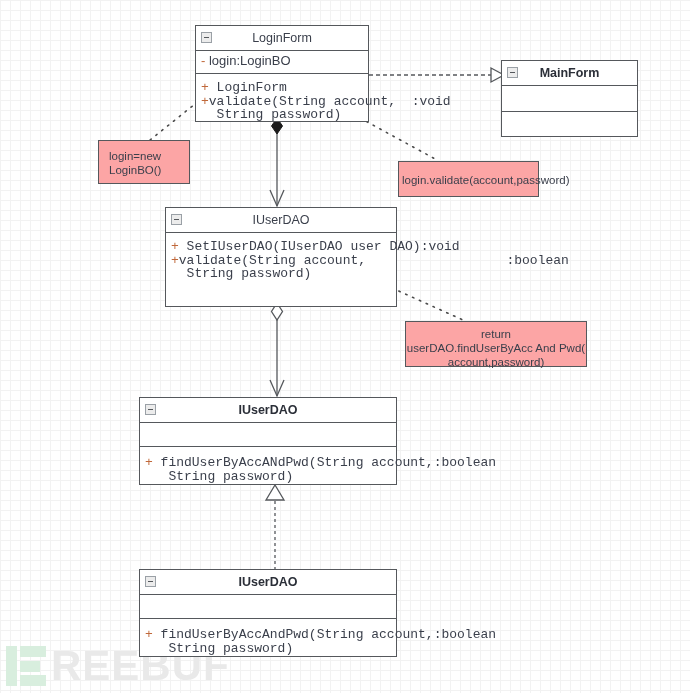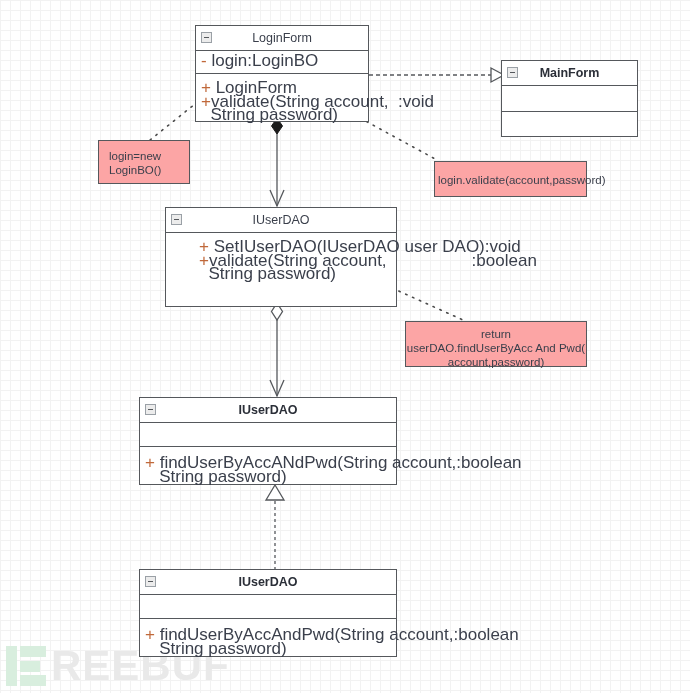--- a/index.html
+++ b/index.html
@@ -30,21 +30,21 @@
     background:#ffffff;
     border:1.4px solid #55585c;
     box-sizing:border-box;
     z-index:4;
   }
   .uml .row{
     border-bottom:1.4px solid #55585c;
     box-sizing:border-box;
     position:relative;
   }
-  .uml .row:last-child{border-bottom:none;}
+  .uml .row:last-child{border-bottom:none;font-family:Liberation Mono, monospace;}
   .uml .title{
     height:25px;
     line-height:25px;
     text-align:center;
     font-size:12.5px;
     color:#3a3f4b;
   }
   .uml .title.bold{font-weight:bold;color:#2b2f38;}
   .collapse{
     position:absolute;left:5px;top:6px;
@@ -52,21 +52,21 @@
     border:1px solid #9aa0a6;
     background:#ececec;
     box-sizing:border-box;
   }
   .collapse:after{
     content:"";position:absolute;left:2px;top:4px;
     width:5px;height:1px;background:#55585c;
   }
   .uml .attrs,.uml .ops{
     padding:3px 5px 4px 5px;
-    font-size:17px;
+    font-size:13px;
     line-height:13.5px;
     color:#3a3f4b;
     white-space:pre;
   }
   .plus{color:#c0683a;}
   .minus{color:#c0683a;}
 
   
   .note{
     position:absolute;
@@ -164,21 +164,21 @@
   </div>
   <div class="row attrs" style="height:26px;"></div>
   <div class="row ops" style="height:26px;"></div>
 </div>
 
 <div class="uml" style="left:165px;top:207px;width:232px;height:100px;">
   <div class="row title">
     <span class="collapse"></span>
     <span>IUserDAO</span>
   </div>
-  <div class="row ops" style="height:50px;padding-top:7px;margin-left:28px;"><span class="plus">+</span> SetIUserDAO(IUserDAO user DAO):void
+  <div class="row ops" style="height:50px;padding-top:7px;"><span class="plus">+</span> SetIUserDAO(IUserDAO user DAO):void
 <span class="plus">+</span>validate(String account,                  :boolean
   String password)</div>
 </div>
 
 <div class="uml" style="left:139px;top:397px;width:258px;height:88px;">
   <div class="row title bold">
     <span class="collapse"></span>
     <span>IUserDAO</span>
   </div>
   <div class="row attrs" style="height:24px;"></div>
@@ -192,21 +192,21 @@
     <span>IUserDAO</span>
   </div>
   <div class="row attrs" style="height:24px;"></div>
   <div class="row ops" style="height:39px;padding-top:9px;"><span class="plus">+</span> findUserByAccAndPwd(String account,:boolean
    String password)</div>
 </div>
 
 <div class="note" style="left:98px;top:140px;width:92px;height:44px;padding:8px 0 0 10px;">login=new
 LoginBO()</div>
 
-<div class="note" style="left:398px;top:161px;width:153px;height:36px;padding:11px 0 0 3px;margin-left:36px;">login.validate(account,password)</div>
+<div class="note" style="left:398px;top:161px;width:141px;height:36px;padding:11px 0 0 3px;">login.validate(account,password)</div>
 
 <div class="note center" style="left:405px;top:321px;width:182px;height:46px;padding:5px 0 0 0;">return
 userDAO.findUserByAcc And Pwd(
 account,password)</div>
 
 <div id="watermark">
   <div id="wm-mark">
     <div id="wm-bar"></div>
     <div id="wm-stack">
         <i class="a"></i>

